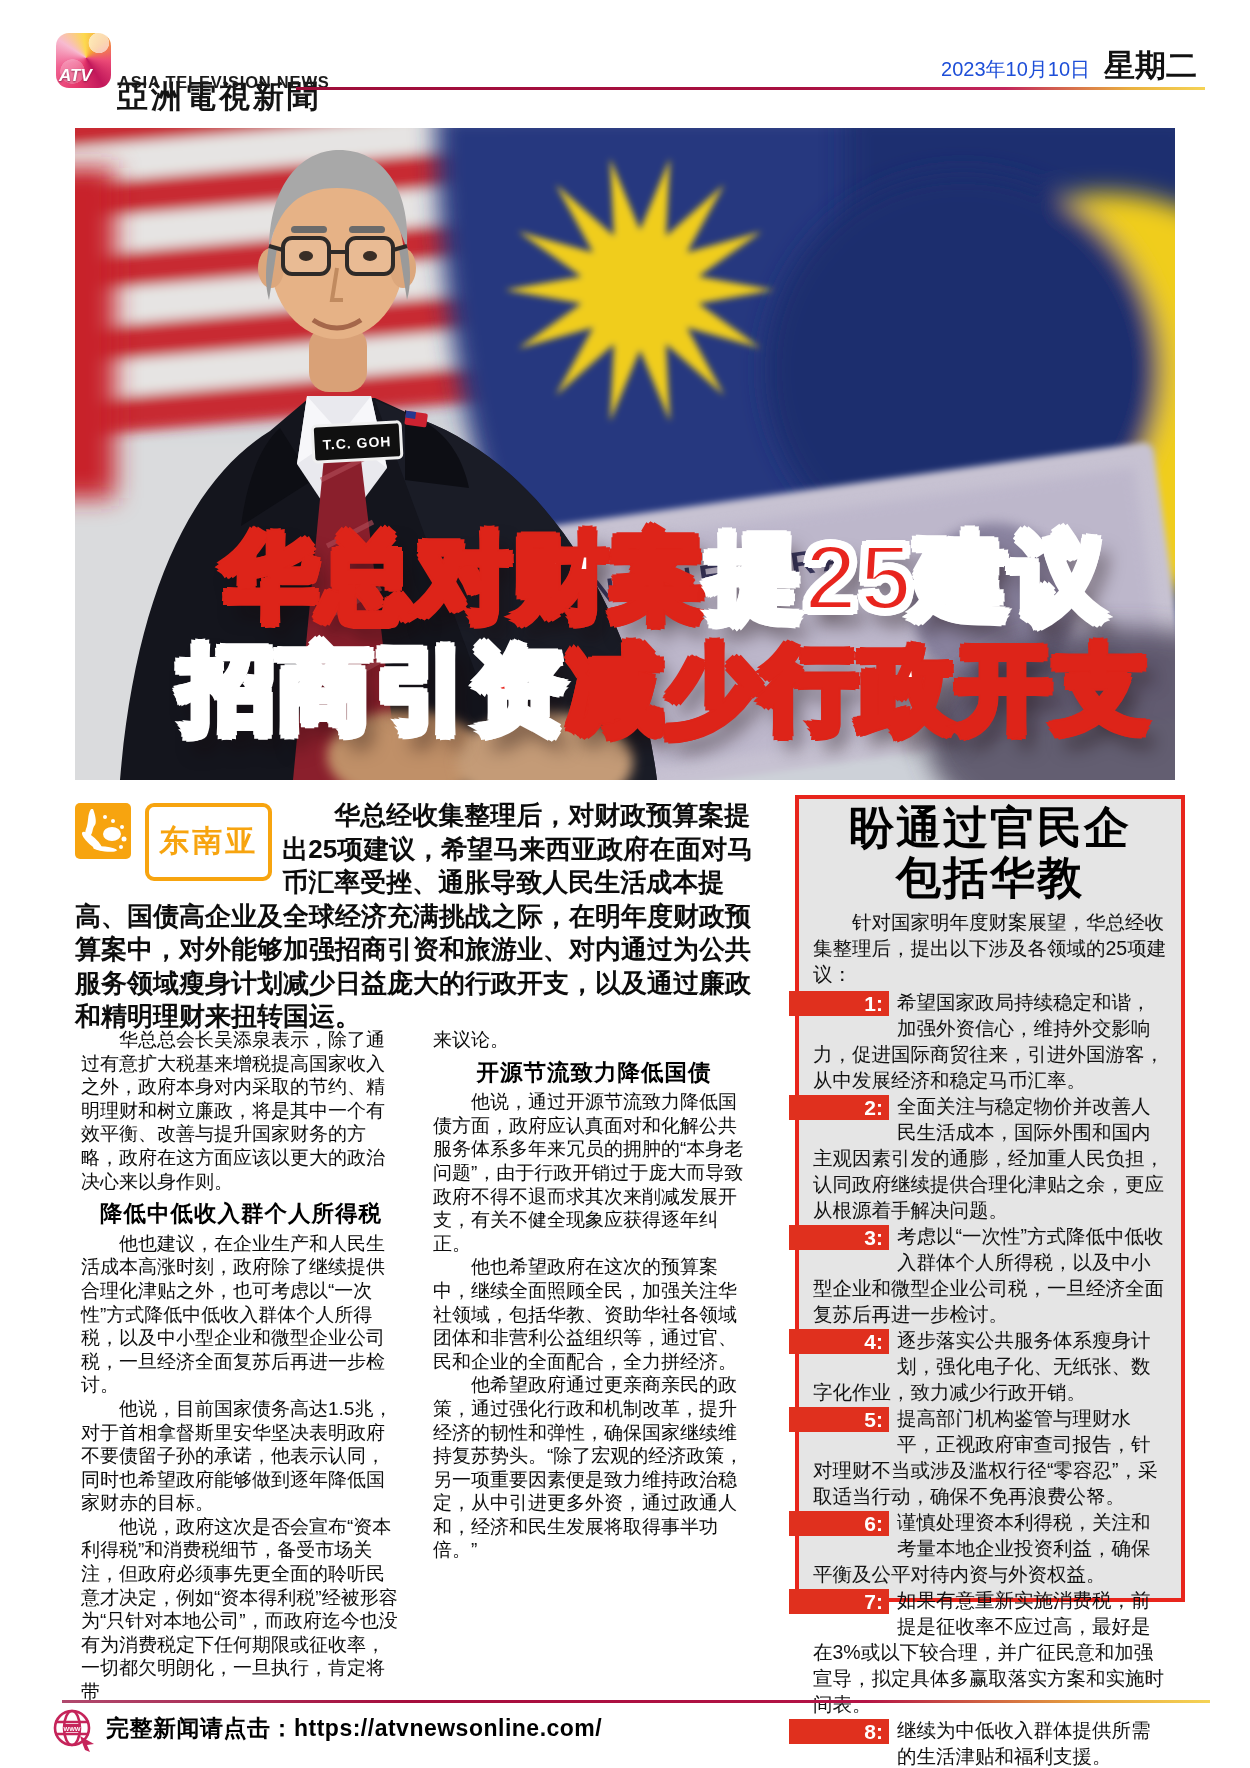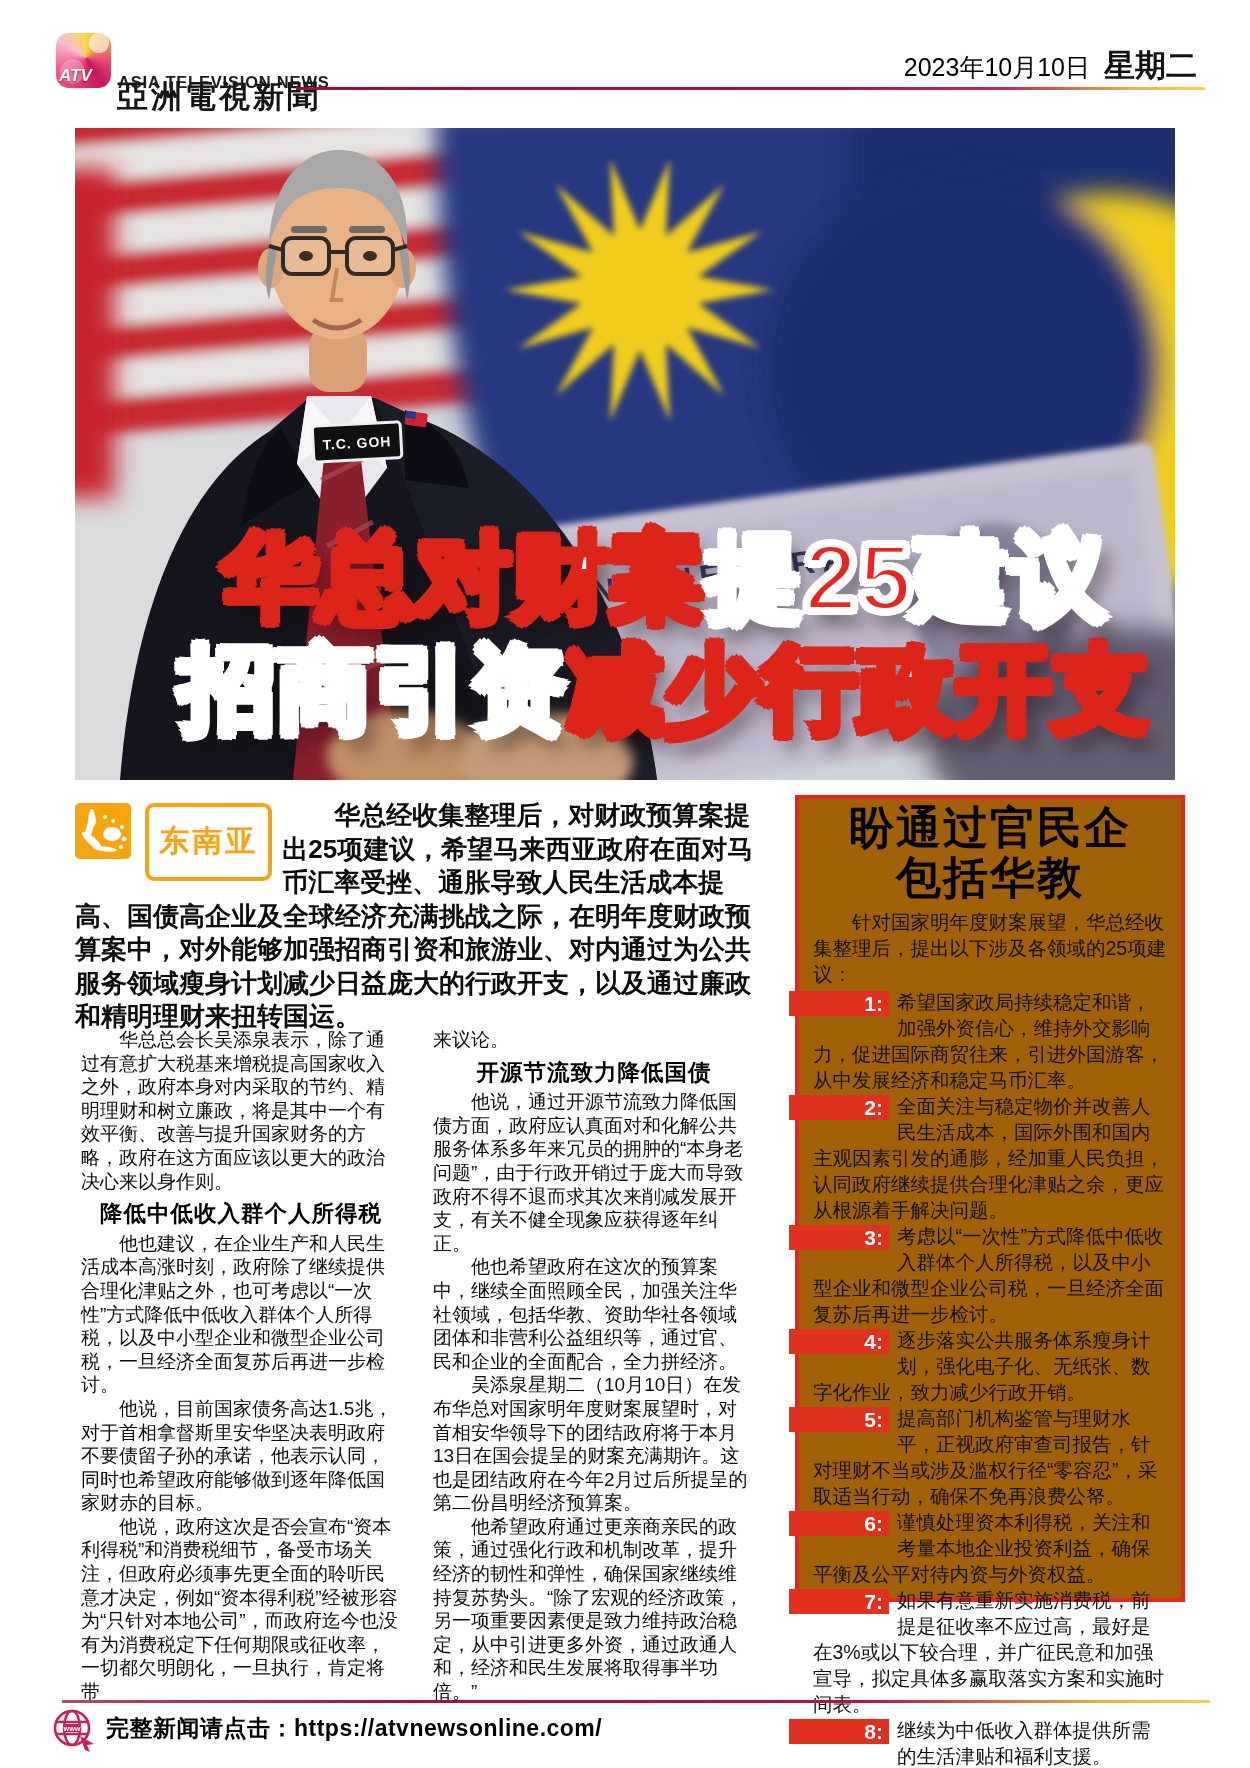--- a/index.html
+++ b/index.html
@@ -12,21 +12,21 @@
           radial-gradient(circle at 78% 18%, rgba(255,255,255,.6) 0 16%, transparent 17%),
           radial-gradient(circle at 30% 70%, rgba(255,255,255,.25) 0 22%, transparent 23%),
           conic-gradient(from 200deg at 55% 45%, #e73a6e, #f06292, #f8bbd0, #fdd94e, #f59e38, #ec4b77, #c2185b, #e73a6e);}
   .logo .atv{position:absolute;left:3px;bottom:2px;color:#fff;font-weight:bold;font-style:italic;
         font-size:17px;letter-spacing:0;text-shadow:0 1px 2px rgba(120,20,60,.8);}
   .brand-cn{position:absolute;left:117px;top:36px;font-size:31px;font-weight:bold;color:#141414;letter-spacing:3px;margin-top:40px;}
   .brand-en{position:absolute;left:118px;top:73px;font-size:16.5px;font-weight:bold;color:#1c1c1c;letter-spacing:.8px;}
   .header-line{position:absolute;left:296px;top:87px;width:909px;height:3px;
         background:linear-gradient(90deg,#9e0e3a 0%,#a81040 55%,#c2265c 78%,#eab23f 92%,#f5d355 100%);}
   .date-block{position:absolute;top:45px;right:53px;white-space:nowrap;}
-  .date-text{font-size:25px;color:#000000;}
+  .date-text{font-size:20px;color:#1d4ed8;}
   .weekday{font-size:31px;font-weight:bold;color:#111;margin-left:14px;}
 
   
   .hero{position:absolute;left:75px;top:128px;width:1100px;height:652px;overflow:hidden;background:#cdd1d8;}
   .hero svg.art{position:absolute;left:0;top:0;width:1100px;height:652px;}
   .hl{position:absolute;left:0;width:100%;text-align:center;font-weight:900;font-size:95px;
       letter-spacing:2px;line-height:1;white-space:nowrap;padding-left:40px;}
   .hl1{top:402px;} .hl2{top:514px;}
   .hl-white{color:#ffffff;-webkit-text-stroke:6px #dd2419;
       text-shadow:-4px -4px 0 #dd2419,4px -4px 0 #dd2419,-4px 4px 0 #dd2419,4px 4px 0 #dd2419,
@@ -49,21 +49,21 @@
 
   
   .col{position:absolute;top:1028px;font-size:19px;line-height:23.6px;color:#0d0d0d;}
   .col p{margin:0;text-indent:2em;}
   .col1{left:81px;width:320px;}
   .col2{left:433px;width:322px;}
   .sec{font-size:22.5px;font-weight:bold;text-align:center;letter-spacing:1px;margin:9px 0 6px;color:#000;}
 
   
   .sidebar{position:absolute;left:795px;top:795px;width:390px;height:807px;box-sizing:border-box;
-           border:4px solid #e8251c;padding:4px 14px 8px;background:#a16207;}
+           border:4px solid #e8251c;padding:4px 14px 8px;background:#e5e5e5;}
   .sb-title{font-size:45px;line-height:50px;font-weight:900;text-align:center;letter-spacing:2px;color:#000;}
   .sb-intro{font-size:19.5px;line-height:26px;text-indent:2em;margin:6px 0 2px;}
   .s-item{font-size:19.5px;line-height:26px;}
   .s-num{float:left;clear:left;width:100px;height:25px;background:#e0301e;color:#fff;
          font-weight:bold;font-size:21px;line-height:25px;text-align:right;padding-right:6px;
          box-sizing:border-box;margin:2px 8px 0 -24px;}
 
   
   .footer-line{position:absolute;left:62px;top:1700px;width:1148px;height:3px;
         background:linear-gradient(90deg,#b0496d 0%,#a50d3c 30%,#b41346 70%,#e9aa3e 90%,#f5d355 100%);}
@@ -217,21 +217,20 @@
     <p>他也建议，在企业生产和人民生活成本高涨时刻，政府除了继续提供合理化津贴之外，也可考虑以“一次性”方式降低中低收入群体个人所得税，以及中小型企业和微型企业公司税，一旦经济全面复苏后再进一步检讨。</p>
     <p>他说，目前国家债务高达1.5兆，对于首相拿督斯里安华坚决表明政府不要债留子孙的承诺，他表示认同，同时也希望政府能够做到逐年降低国家财赤的目标。</p>
     <p>他说，政府这次是否会宣布“资本利得税”和消费税细节，备受市场关注，但政府必须事先更全面的聆听民意才决定，例如“资本得利税”经被形容为“只针对本地公司”，而政府迄今也没有为消费税定下任何期限或征收率，一切都欠明朗化，一旦执行，肯定将带</p>
   </div>
 
   <div class="col col2">
     <p style="text-indent:0">来议论。</p>
     <div class="sec">开源节流致力降低国债</div>
     <p>他说，通过开源节流致力降低国债方面，政府应认真面对和化解公共服务体系多年来冗员的拥肿的“本身老问题”，由于行政开销过于庞大而导致政府不得不退而求其次来削减发展开支，有关不健全现象应获得逐年纠正。</p>
     <p>他也希望政府在这次的预算案中，继续全面照顾全民，加强关注华社领域，包括华教、资助华社各领域团体和非营利公益组织等，通过官、民和企业的全面配合，全力拼经济。</p>
-    <p>吴添泉星期二（10月10日）在发布华总对国家明年度财案展望时，对首相安华领导下的团结政府将于本月13日在国会提呈的财案充满期许。这也是团结政府在今年2月过后所提呈的第二份昌明经济预算案。</p>
     <p>他希望政府通过更亲商亲民的政策，通过强化行政和机制改革，提升经济的韧性和弹性，确保国家继续维持复苏势头。“除了宏观的经济政策，另一项重要因素便是致力维持政治稳定，从中引进更多外资，通过政通人和，经济和民生发展将取得事半功倍。”</p>
   </div>
 
   <div class="sidebar">
     <div class="sb-title">盼通过官民企</div>
     <div class="sb-title">包括华教</div>
     <div class="sb-intro">针对国家明年度财案展望，华总经收集整理后，提出以下涉及各领域的25项建议：</div>
     <div class="s-item"><span class="s-num">1:</span><span>希望国家政局持续稳定和谐，加强外资信心，维持外交影响力，促进国际商贸往来，引进外国游客，从中发展经济和稳定马币汇率。</span></div>
     <div class="s-item"><span class="s-num">2:</span><span>全面关注与稳定物价并改善人民生活成本，国际外围和国内主观因素引发的通膨，经加重人民负担，认同政府继续提供合理化津贴之余，更应从根源着手解决问题。</span></div>
     <div class="s-item"><span class="s-num">3:</span><span>考虑以“一次性”方式降低中低收入群体个人所得税，以及中小型企业和微型企业公司税，一旦经济全面复苏后再进一步检讨。</span></div>

